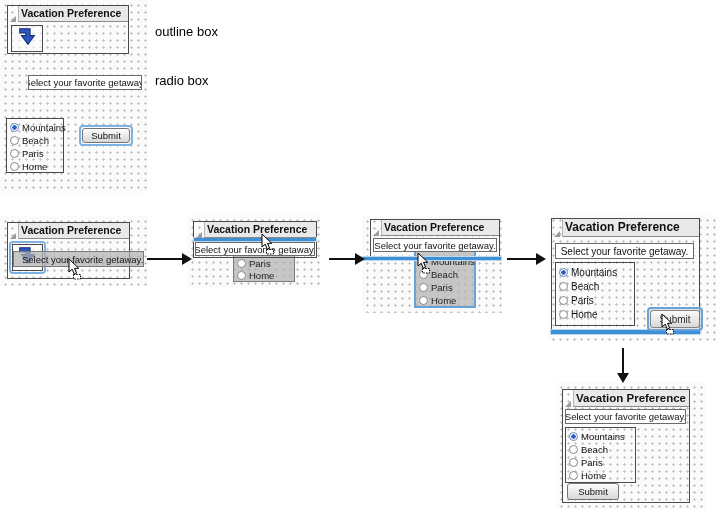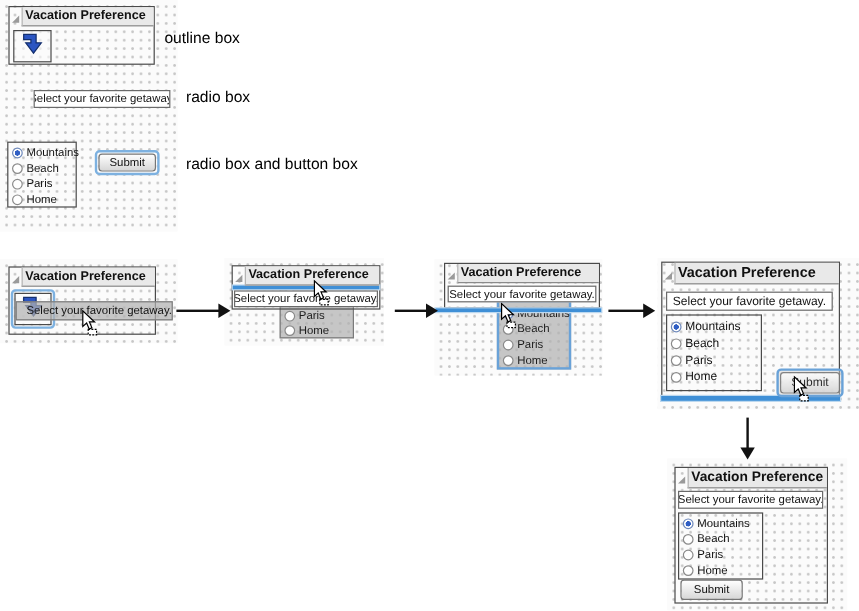--- a/index.html
+++ b/index.html
@@ -6,21 +6,21 @@
   .page { position:relative; width:716px; height:509px; background:#fff;
           font-family:"Liberation Sans", sans-serif; color:#111; overflow:hidden; }
 
   
   .cv { position:absolute; background-color:#fbfbfb;
         background-image:radial-gradient(circle, #c7c7c7 1px, rgba(0,0,0,0) 1.2px);
         background-size:7px 7px; background-position:2px 2px; }
 
   
   .panel { position:absolute; border:1px solid #4a4a4a; z-index:2; box-sizing:border-box; }
-  .phead { display:flex; align-items:center; height:16px; box-sizing:border-box; }
+  .phead { display:flex; align-items:flex-end; height:16px; box-sizing:border-box; }
   .panel.lg .phead { height:18px; }
   .panel.md .phead { height:17px; }
   .ptri  { width:10px; display:flex; justify-content:center; padding-top:3px; }
   .tri   { width:0; height:0; border-bottom:6px solid #9a9a9a; border-left:6px solid transparent; }
   .ptitle{ flex:1; background:#e9e9e9; border-left:1px solid #b5b5b5; border-bottom:1px solid #8a8a8a;
            font-weight:bold; font-size:10.5px; line-height:15px; padding-left:2px; white-space:nowrap; overflow:hidden; }
   .panel.lg .ptitle { font-size:12px; line-height:17px; }
   .panel.md .ptitle { font-size:11.5px; line-height:16px; }
 
   
@@ -122,23 +122,22 @@
           <span class="rdot"></span>
           <span>Home</span>
         </div>
     </div>
 
     <div class="focusring" style="left:79px; top:125px; width:54px; height:21px;">
       <div class="btn">Submit</div>
     </div>
   </div>
 
-  <div class="legend" style="left:137px; top:24px;">outline box</div>
+  <div class="legend" style="left:155px; top:24px;">outline box</div>
   <div class="legend" style="left:155px; top:73px;">radio box</div>
-  <div class="legend" style="left:155px; top:129px;">radio box and button box</div>
 
   <div class="cv" style="left:0; top:216px; width:148px; height:70px;">
     <div class="panel" style="left:7px; top:6px; width:123px; height:57px;">
       <div class="phead">
           <span class="ptri">
             <span class="tri"></span>
           </span>
         <span class="ptitle">Vacation Preference</span>
         </div>
     </div>

